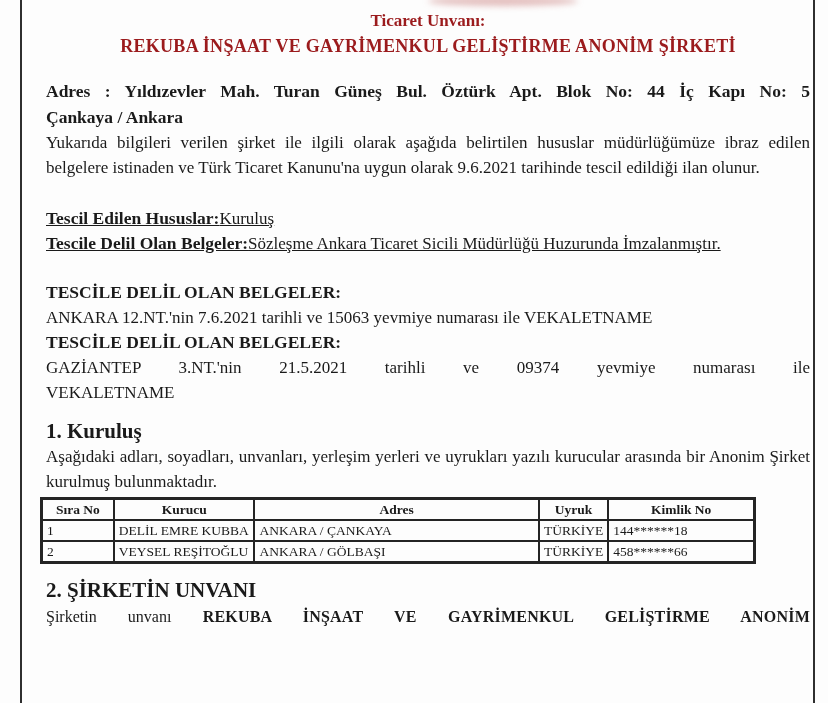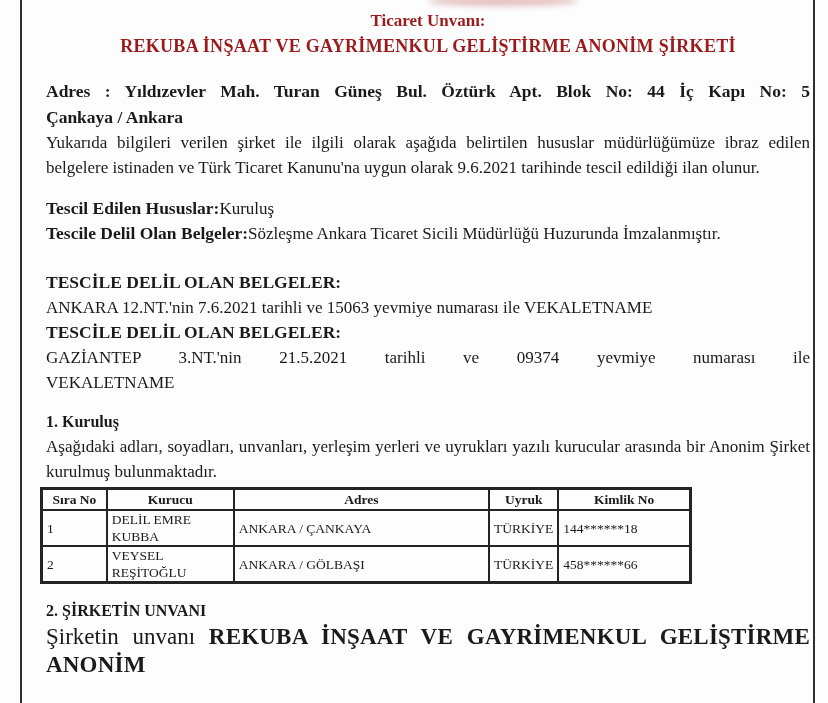--- a/index.html
+++ b/index.html
@@ -22,38 +22,38 @@
   .red{color:var(--accent,#9b1b1d);}
   .title-label{
     margin-top:6px;text-align:center;font-weight:bold;font-size:17px;line-height:22px;
   }
   .title-company{
     margin-top:2px;text-align:center;font-weight:bold;font-size:18px;line-height:24px;letter-spacing:0.3px;
   }
   .address{margin-top:20px;font-weight:bold;font-size:17.5px;line-height:26px;}
   .jl{text-align:justify;text-align-last:justify;}
   .para{font-size:17px;line-height:25px;text-align:justify;}
-  .block-registered{margin-top:16px;font-size:17px;line-height:25px;}
+  .block-registered{margin-top:26px;font-size:17px;line-height:25px;text-decoration:underline;}
   .block-registered b{font-size:17.5px;}
   .evidence{margin-top:24px;font-size:17px;line-height:25px;}
   .evidence .hd{font-weight:bold;font-size:17.5px;}
   .section1{margin-top:10px;}
-  .sec-heading{font-weight:bold;font-size:16px;line-height:25px;margin-top:14px;}
+  .sec-heading{font-weight:bold;font-size:21px;line-height:25px;margin-top:14px;}
   table.founders{
     margin-top:3px;margin-left:-6px;
-    width:652px;border-collapse:collapse;
+    width:716px;border-collapse:collapse;
     font-size:13.5px;border:3px solid #242424;
   }
   table.founders th,table.founders td{
     border:2px solid #242424;height:19px;padding:0 4px;line-height:17px;
   }
   table.founders th{text-align:center;font-weight:bold;}
   table.founders td{text-align:left;font-weight:normal;}
   .section2{margin-top:14px;}
-  .section2 .line{font-size:23px;line-height:28px;}
+  .section2 .line{font-size:16px;line-height:28px;}
   .section2 b{letter-spacing:0.2px;}
 </style>
 </head>
 <body>
 
 <div class="page">
   <div class="vborder left"></div>
   <div class="vborder right"></div>
   <div class="scan-smudge"></div>
 

